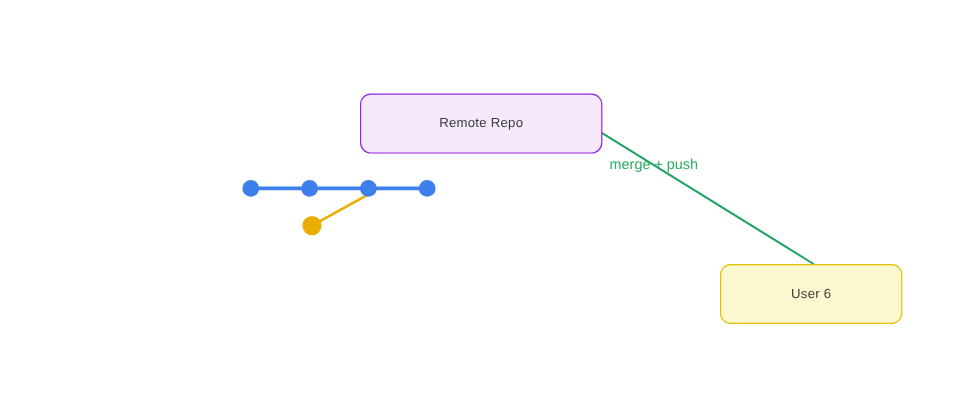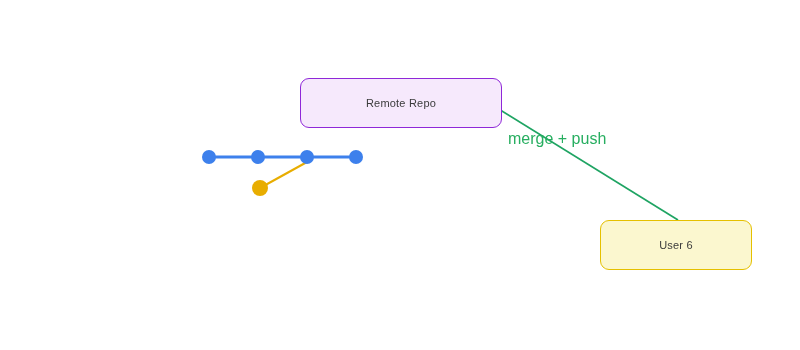--- a/index.html
+++ b/index.html
@@ -51,21 +51,21 @@
   #node-user-2 {
     left: 600px;
     top: 220px;
     width: 152px;
     height: 50px;
     background: #fbf7cf;
     border: 1.6px solid #e5c000;
   }
   .edge-label {
     position: absolute;
-    font-size: 16px;
+    font-size: 12px;
     color: #27ae60;
     white-space: nowrap;
     user-select: none;
   }
   #label-merge-push {
     left: 508px;
     top: 130px;
   }
 </style>
 </head>

